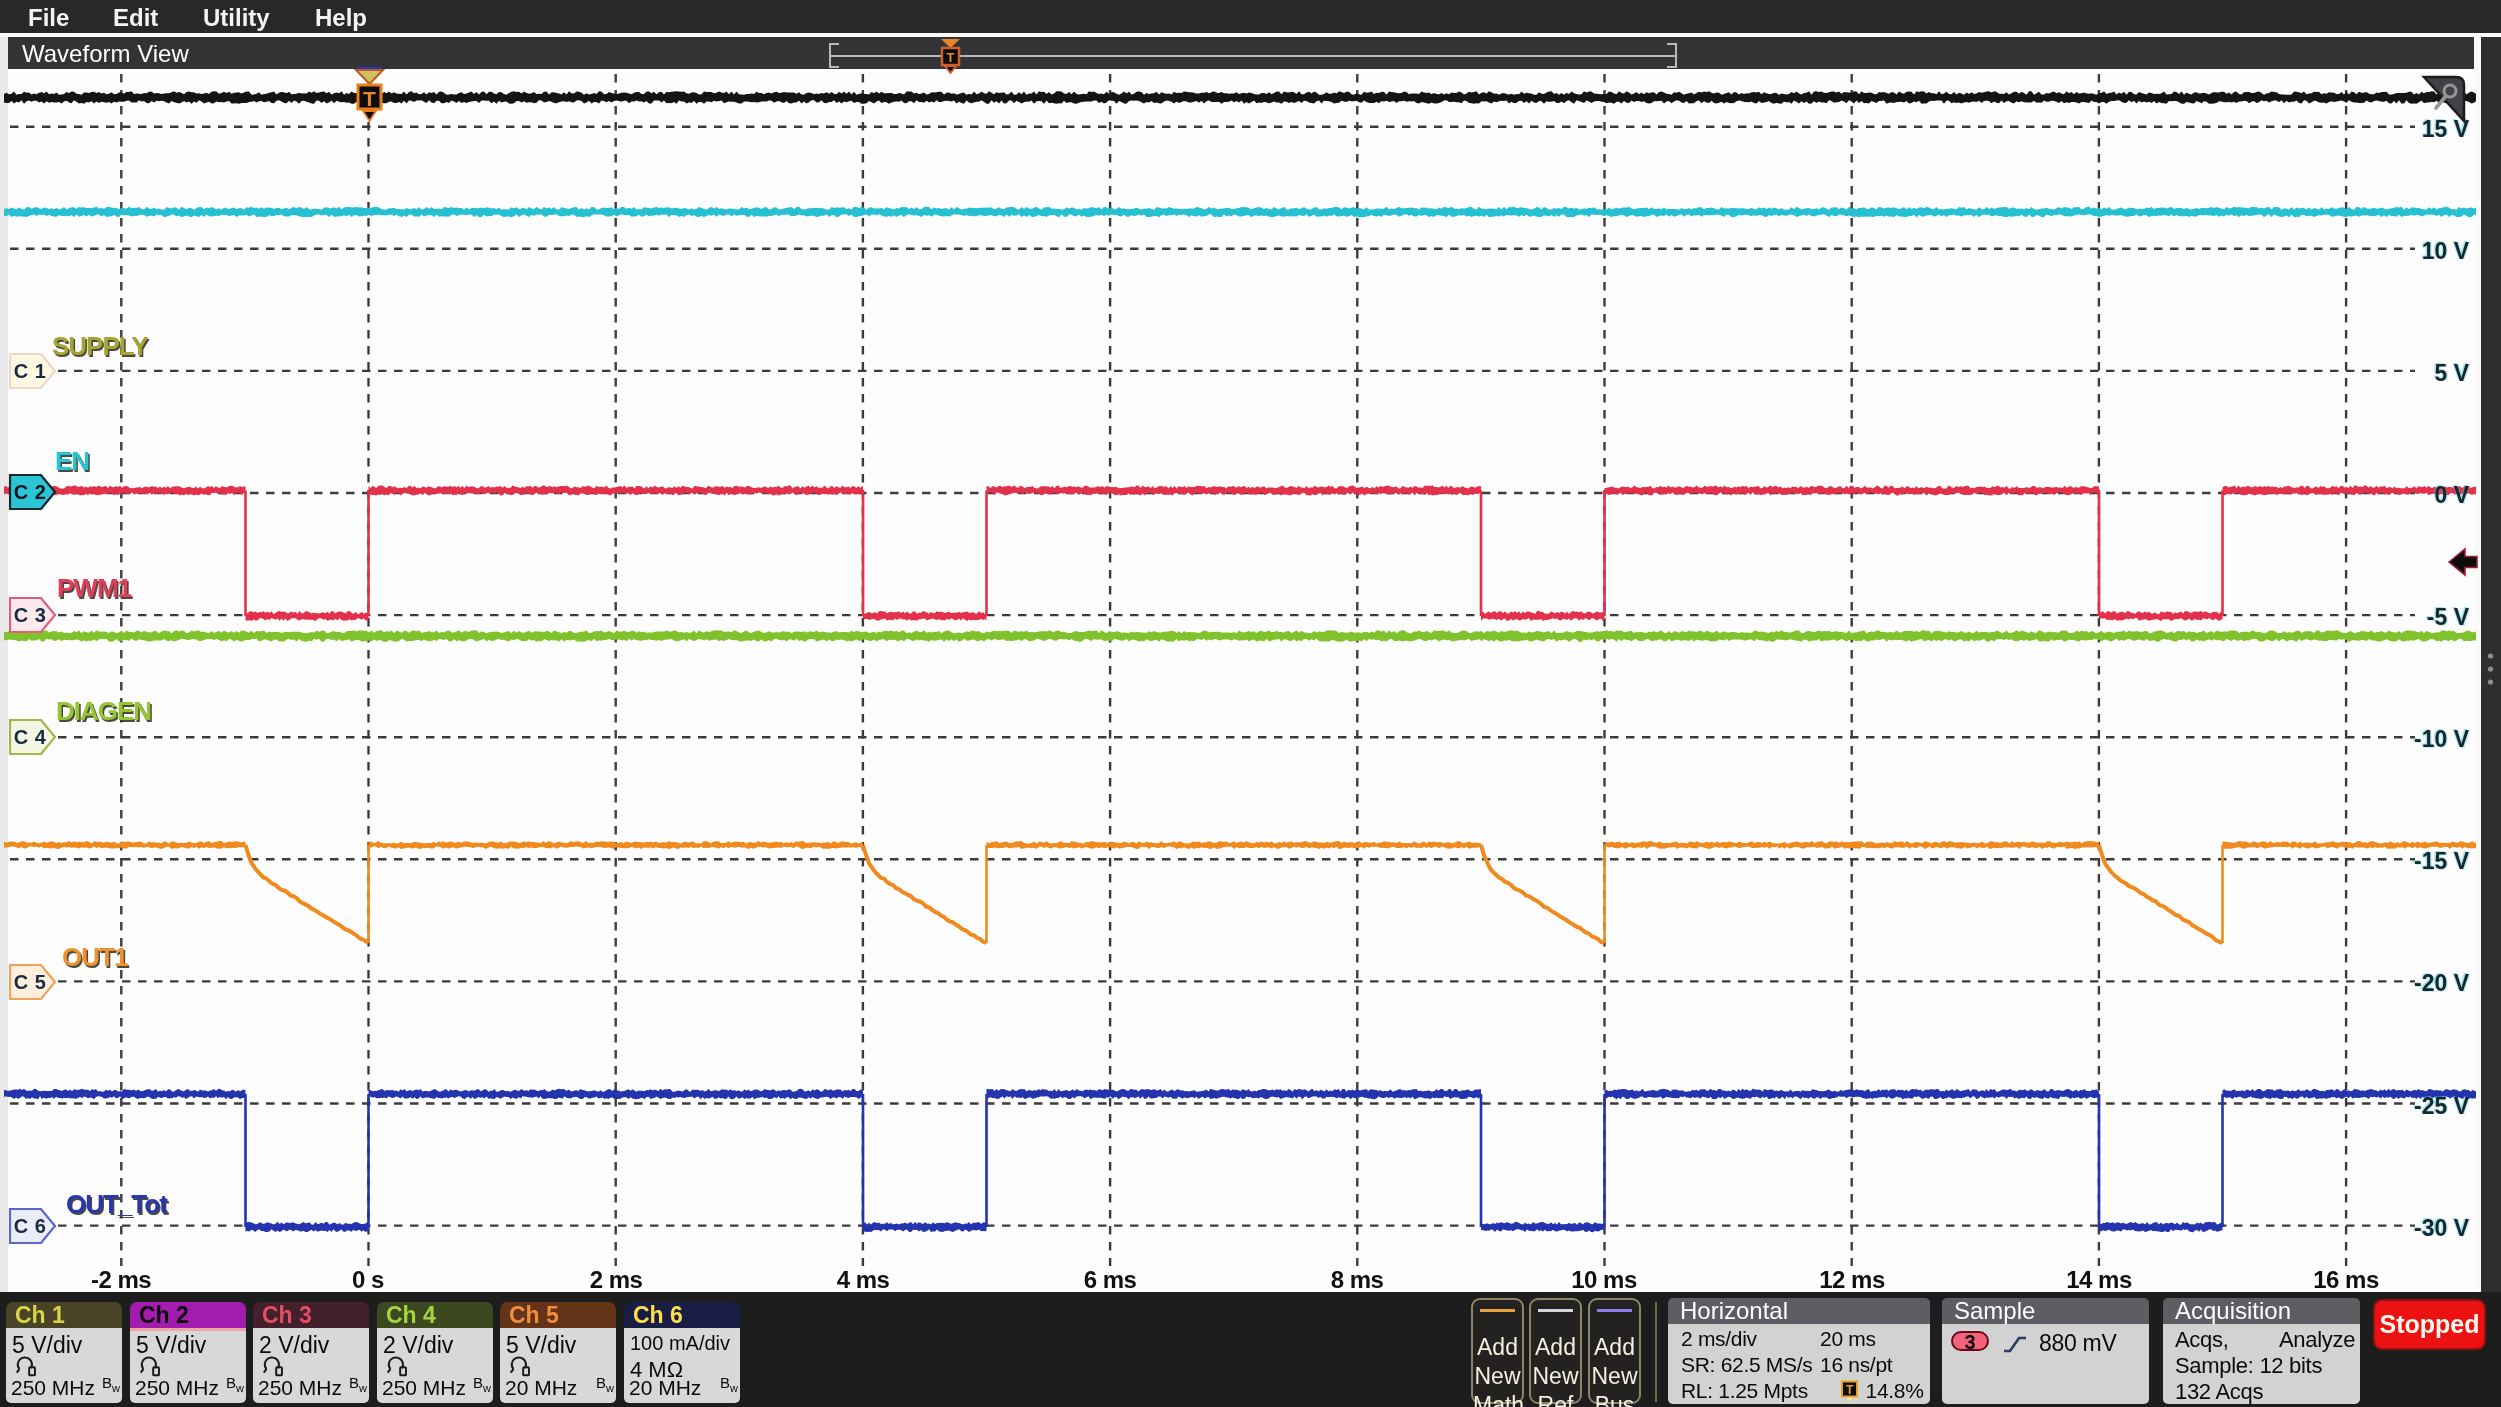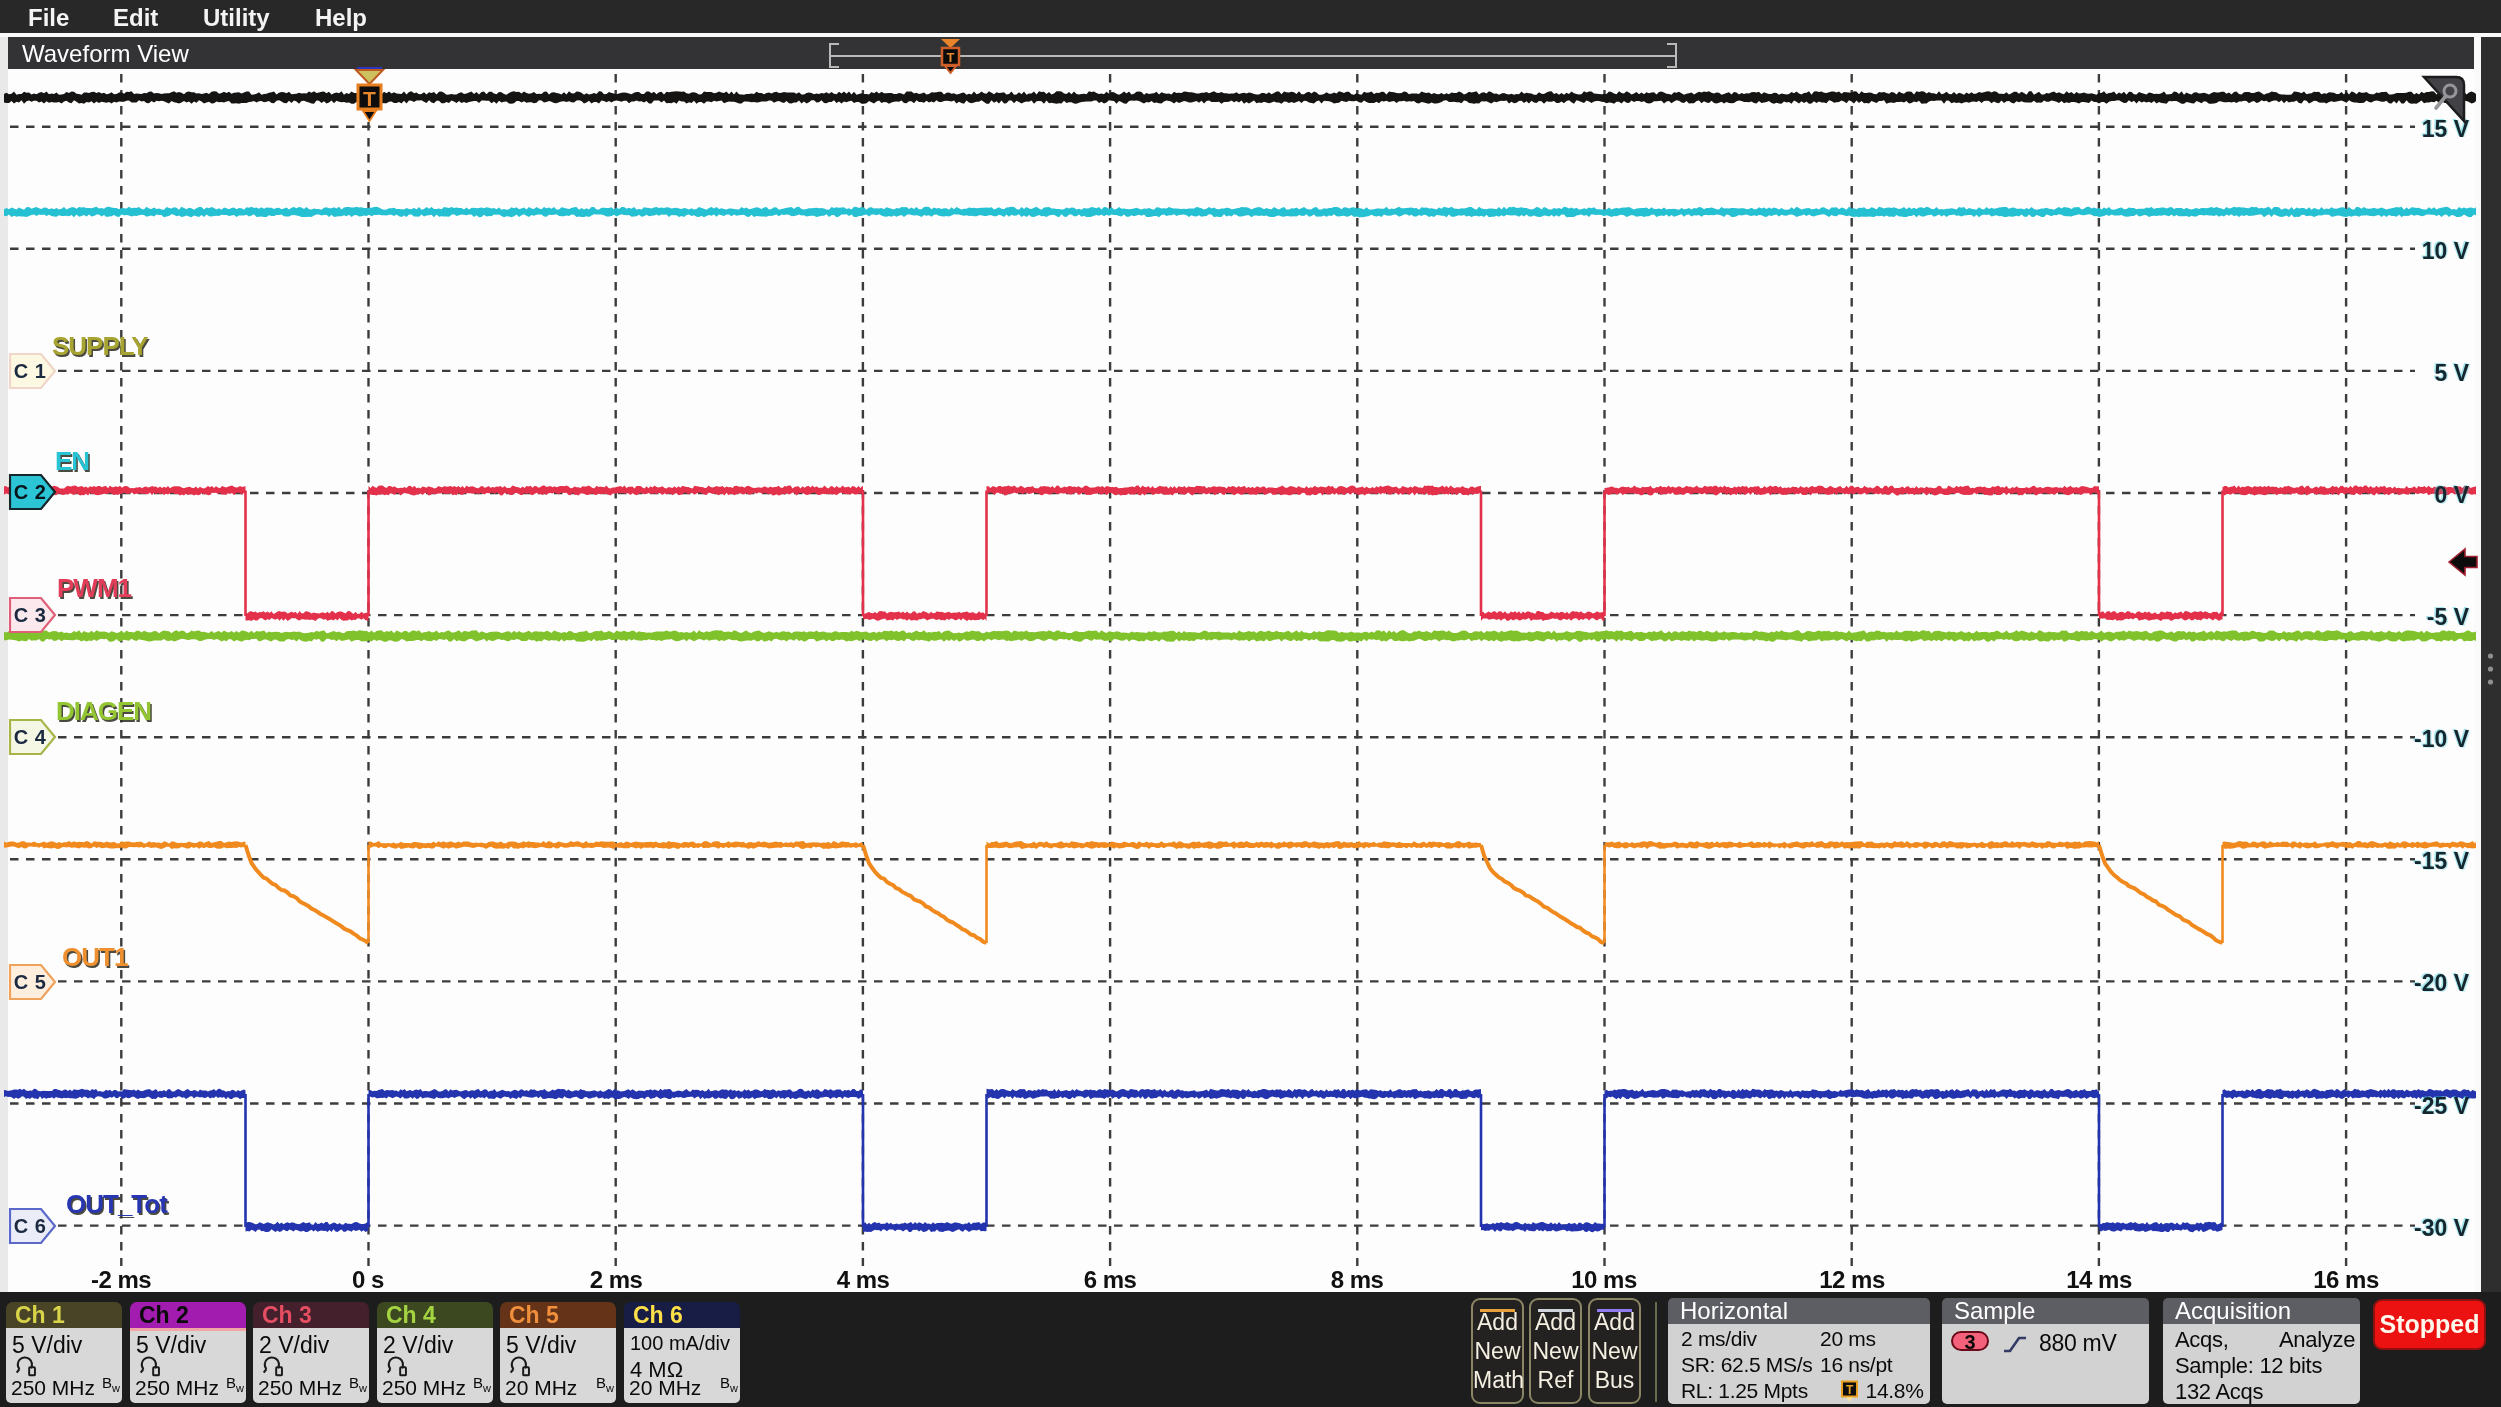--- a/index.html
+++ b/index.html
@@ -15,21 +15,21 @@
 #wgap{left:2474px;top:37px;width:7px;height:1255px;background:#fafafa}
 #bbar{left:0;top:1292px;width:2501px;height:115px;background:#1d1d1d}
 .chb{position:absolute;top:1302px;width:116px;height:101px}
 .chb .hd{position:absolute;left:0;top:0;width:116px;height:26px;border-radius:7px 7px 0 0;font-size:23px;font-weight:bold;padding-left:9px;line-height:26px}
 .chb .bd{position:absolute;left:0;top:26px;width:116px;height:75px;background:#d8d8d8;border-radius:0 0 5px 5px;color:#0a0a0a}
 .chb .r1{position:absolute;left:6px;top:4px;font-size:23px;white-space:nowrap}
 .chb .r3{position:absolute;left:5px;bottom:3px;font-size:21px;white-space:nowrap}
 .chb .bw{position:absolute;right:2px;bottom:9px;font-size:15px;font-weight:normal}
 .chb .bw i{font-style:normal;font-size:11px;vertical-align:-4px}
 .chb .probe{position:absolute;left:8px;top:26px}
-.addbtn{position:absolute;top:1298px;width:53px;height:106px;background:#232220;border:2px solid #8a8564;border-radius:9px;color:#f5efe2;font-size:23px;text-align:center;line-height:29px;padding-top:8px}
+.addbtn{position:absolute;top:1298px;width:53px;height:106px;background:#232220;border:2px solid #8a8564;border-radius:9px;color:#f5efe2;font-size:23px;text-align:center;line-height:29px;padding-top:33px}
 .addbtn .tline{position:absolute;left:7px;right:7px;top:9px;height:3px}
 .panel-hd{position:absolute;height:26px;background:#5d5d64;border-radius:5px 5px 0 0;color:#fff;font-size:24px;padding-left:12px;line-height:26px}
 .panel-bd{position:absolute;background:#d2d2d2;border-radius:0 0 5px 5px;color:#0a0a0a;font-size:23px}
 .panel-bd div{position:absolute;white-space:nowrap;letter-spacing:-0.3px}
 #stopped{position:absolute;left:2373px;top:1299px;width:113px;height:51px;background:#ed1212;border:2px solid #921010;border-radius:9px;color:#fff8ec;font-size:25px;font-weight:bold;text-align:center;line-height:47px}
 #vsep{position:absolute;left:1655px;top:1302px;width:2px;height:100px;background:#6a6a4e}
 </style></head>
 <body>
 <div id="page">
   <div class="abs" id="menubar">

